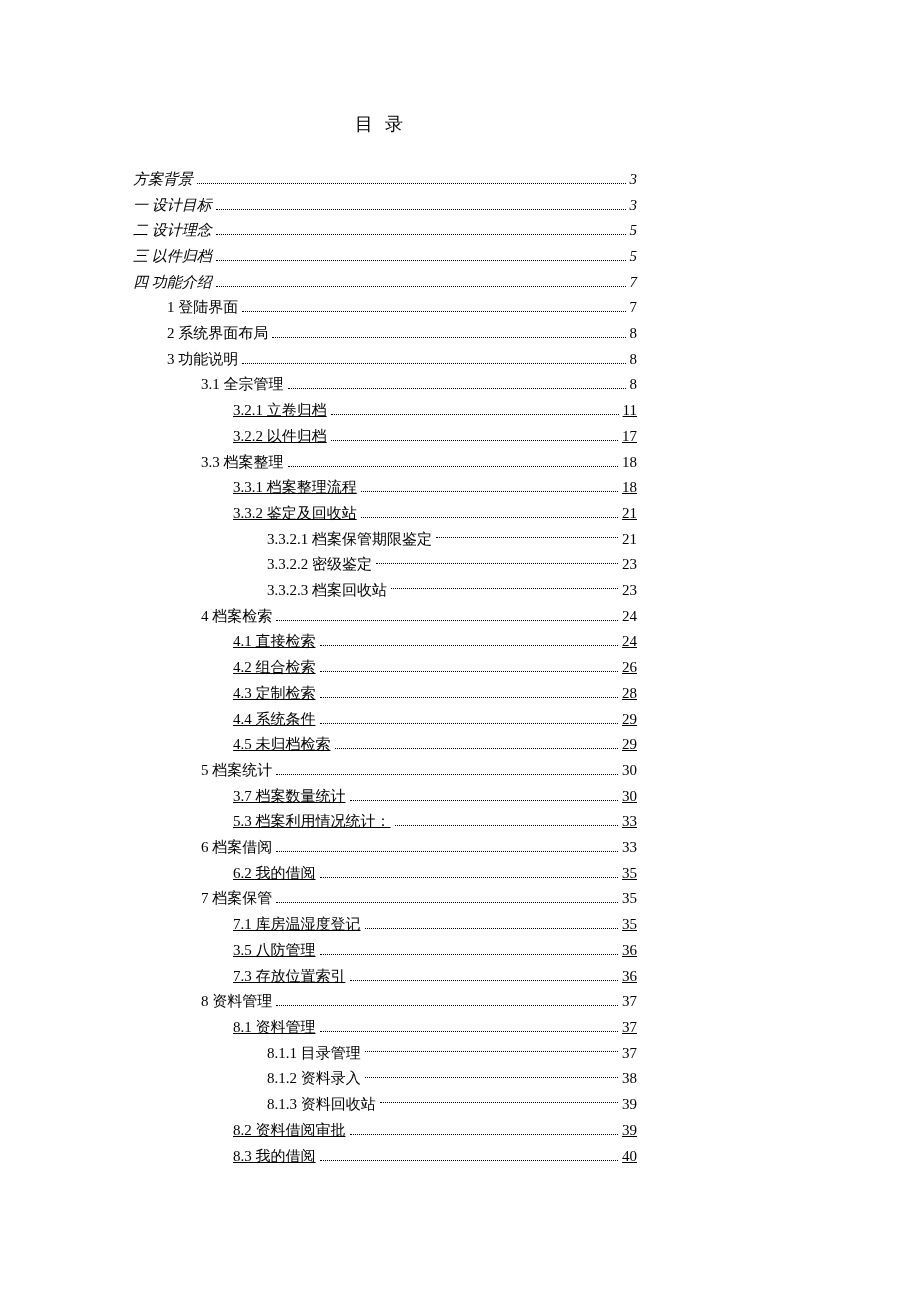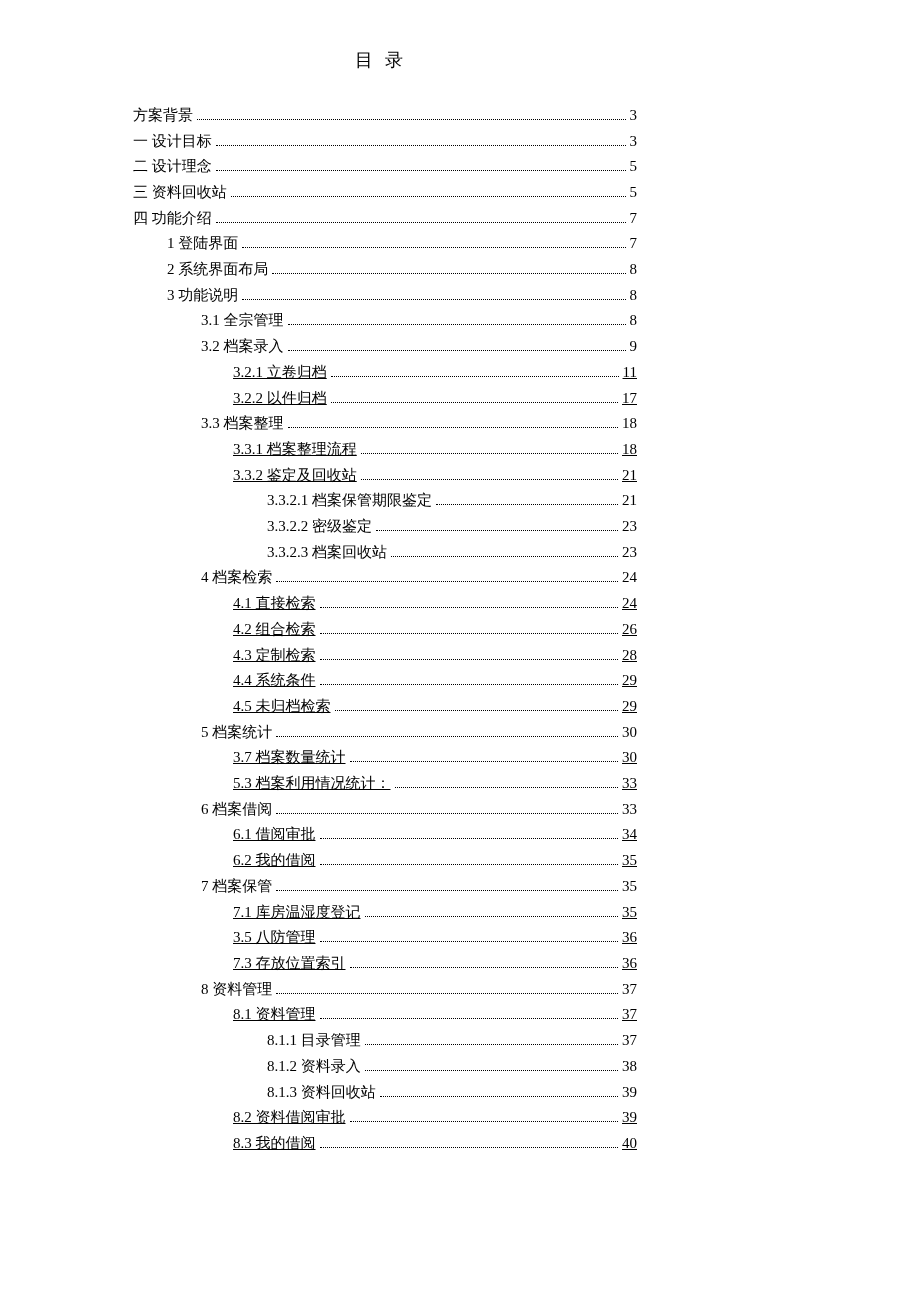--- a/index.html
+++ b/index.html
@@ -7,21 +7,21 @@
     padding: 0;
     background: #ffffff;
     width: 920px;
     font-family: "SimSun", "宋体", "Songti SC", serif;
     color: #000;
   }
   .page {
     width: 762px;
     min-height: 1302px;
     box-sizing: border-box;
-    padding: 46px 125px 0 133px;
+    padding: 110px 125px 0 133px;
     font-size: 16px;
     line-height: 1.6;
   }
   .toc-title {
     text-align: center;
     font-size: 18px;
     letter-spacing: 12px;
     margin-bottom: 28px;
     font-weight: normal;
   }
@@ -44,25 +44,25 @@
   }
   .toc-dots {
     flex: 1 1 auto;
     border-bottom: 1.2px dotted #000;
     margin: 0 4px 4px 4px;
     height: 0;
   }
   .toc-page {
     flex: 0 0 auto;
   }
-  .indent-0 { padding-left: 0px; }
+  .indent-0 { padding-left: 0px; font-style: italic; }
   .indent-1 { padding-left: 34px; }
   .indent-2 { padding-left: 68px; text-align: center; }
   .indent-3 { padding-left: 100px; text-decoration: underline; }
-  .indent-4 { padding-left: 134px; }
+  .indent-4 { padding-left: 134px; align-items: center; }
 </style>
 </head>
 <body>
 
 <div class="page">
   <div class="toc-title">目录</div>
   <ul class="toc-list" id="toc-list">
       <li class="toc-entry indent-0">
         <span class="toc-label">方案背景</span>
         <span class="toc-dots"></span>
@@ -72,21 +72,21 @@
         <span class="toc-label">一  设计目标</span>
         <span class="toc-dots"></span>
         <span class="toc-page">3</span>
       </li>
       <li class="toc-entry indent-0">
         <span class="toc-label">二  设计理念</span>
         <span class="toc-dots"></span>
         <span class="toc-page">5</span>
       </li>
       <li class="toc-entry indent-0">
-        <span class="toc-label">三  资料回收站</span>
+        <span class="toc-label">三  以件归档</span>
         <span class="toc-dots"></span>
         <span class="toc-page">5</span>
       </li>
       <li class="toc-entry indent-0">
         <span class="toc-label">四  功能介绍</span>
         <span class="toc-dots"></span>
         <span class="toc-page">7</span>
       </li>
       <li class="toc-entry indent-1">
         <span class="toc-label">1 登陆界面</span>
@@ -101,25 +101,20 @@
       <li class="toc-entry indent-1">
         <span class="toc-label">3 功能说明</span>
         <span class="toc-dots"></span>
         <span class="toc-page">8</span>
       </li>
       <li class="toc-entry indent-2">
         <span class="toc-label">3.1 全宗管理</span>
         <span class="toc-dots"></span>
         <span class="toc-page">8</span>
       </li>
-      <li class="toc-entry indent-2">
-        <span class="toc-label">3.2 档案录入</span>
-        <span class="toc-dots"></span>
-        <span class="toc-page">9</span>
-      </li>
       <li class="toc-entry indent-3">
         <span class="toc-label">3.2.1 立卷归档</span>
         <span class="toc-dots"></span>
         <span class="toc-page">11</span>
       </li>
       <li class="toc-entry indent-3">
         <span class="toc-label">3.2.2 以件归档</span>
         <span class="toc-dots"></span>
         <span class="toc-page">17</span>
       </li>
@@ -195,25 +190,20 @@
       </li>
       <li class="toc-entry indent-3">
         <span class="toc-label">5.3 档案利用情况统计：</span>
         <span class="toc-dots"></span>
         <span class="toc-page">33</span>
       </li>
       <li class="toc-entry indent-2">
         <span class="toc-label">6 档案借阅</span>
         <span class="toc-dots"></span>
         <span class="toc-page">33</span>
-      </li>
-      <li class="toc-entry indent-3">
-        <span class="toc-label">6.1 借阅审批</span>
-        <span class="toc-dots"></span>
-        <span class="toc-page">34</span>
       </li>
       <li class="toc-entry indent-3">
         <span class="toc-label">6.2 我的借阅</span>
         <span class="toc-dots"></span>
         <span class="toc-page">35</span>
       </li>
       <li class="toc-entry indent-2">
         <span class="toc-label">7 档案保管</span>
         <span class="toc-dots"></span>
         <span class="toc-page">35</span>

